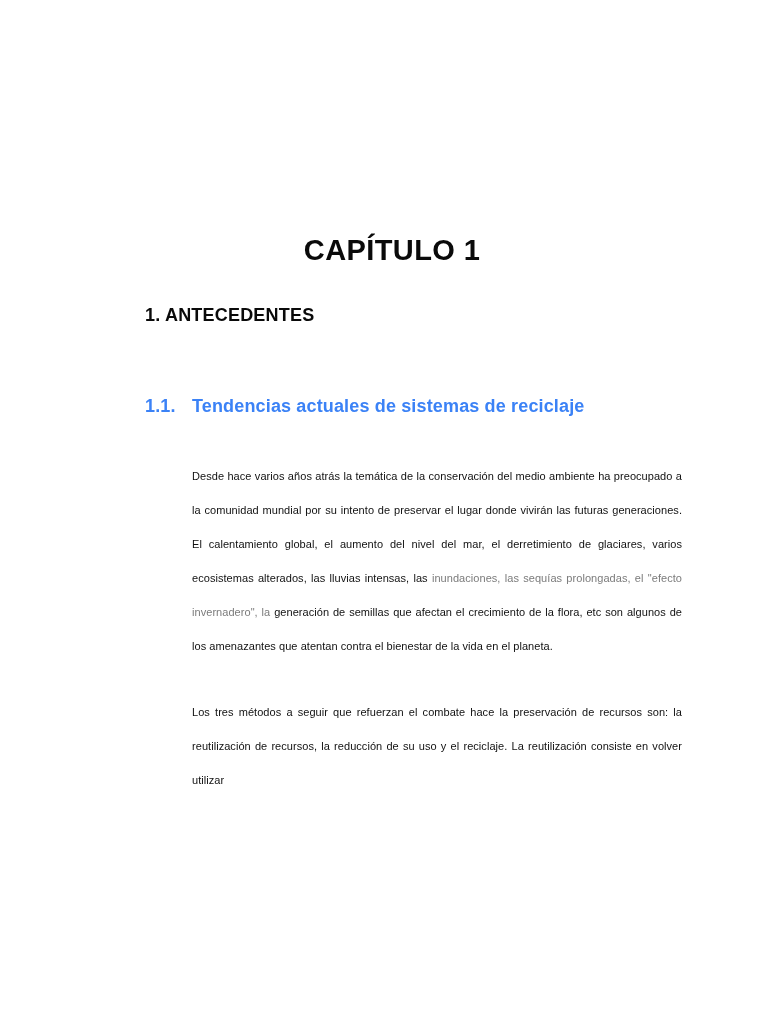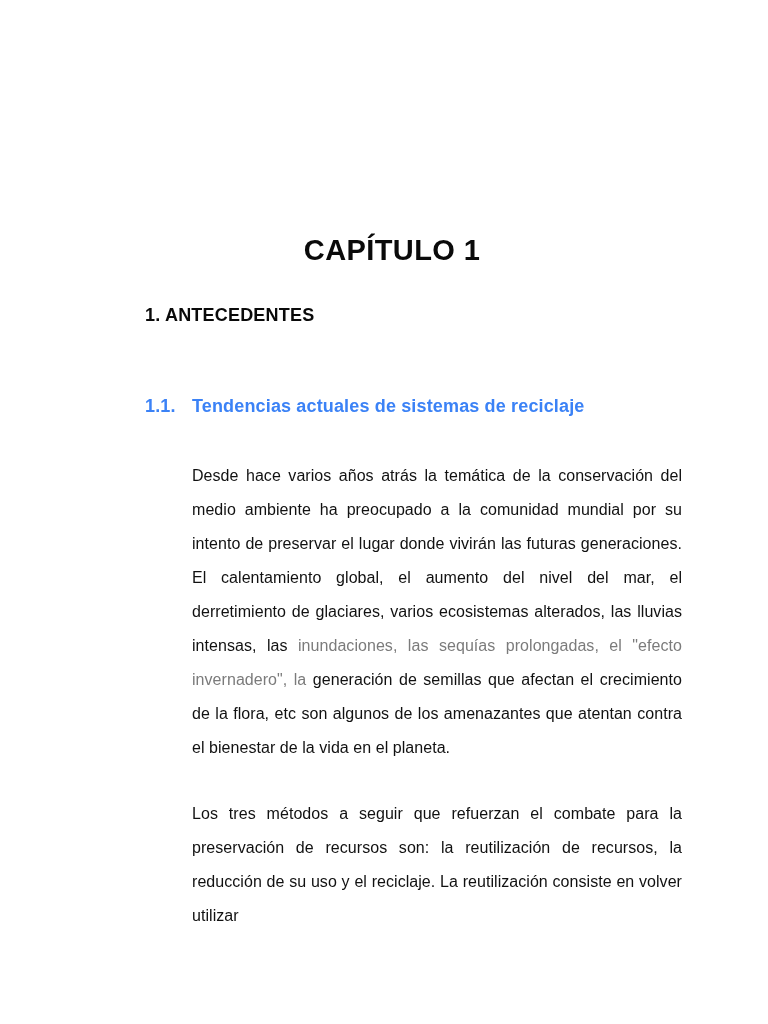--- a/index.html
+++ b/index.html
@@ -72,21 +72,21 @@
   }
 
   
   .body-block {
     position: absolute;
     top: 459px;
     left: 192px;
     width: 490px;
   }
   .body-paragraph {
-    font-size: 16px;
+    font-size: 11px;
     line-height: 34px;
     text-align: justify;
     text-justify: inter-word;
     color: #111111;
     margin: 0;
     letter-spacing: 0.05px;
   }
   .body-paragraph + .body-paragraph {
     margin-top: 32px;
   }
@@ -114,17 +114,17 @@
   <div class="section-heading">1. ANTECEDENTES</div>
 
   <div class="subsection-heading">
     <span class="subsection-number">1.1.</span><span>Tendencias actuales de sistemas de reciclaje</span>
   </div>
 
   <div class="body-block">
 
     <p class="body-paragraph"><span>Desde hace varios años atrás la temática de la conservación del medio ambiente ha preocupado a la comunidad mundial por su intento de preservar el lugar donde vivirán las futuras generaciones. El calentamiento global, el aumento del nivel del mar, el derretimiento de glaciares, varios ecosistemas alterados, las lluvias intensas, las </span><span class="faded">inundaciones, las sequías prolongadas, el "efecto invernadero", la </span><span>generación de semillas que afectan el crecimiento de la flora, etc son algunos de los amenazantes que atentan contra el bienestar de la vida en el planeta.</span></p>
 
-    <p class="body-paragraph clipped">Los tres métodos a seguir que refuerzan el combate para la preservación de recursos son: la reutilización de recursos, la reducción de su uso y el reciclaje. La reutilización consiste en volver utilizar</p>
+    <p class="body-paragraph clipped">Los tres métodos a seguir que refuerzan el combate hace la preservación de recursos son: la reutilización de recursos, la reducción de su uso y el reciclaje. La reutilización consiste en volver utilizar</p>
 
   </div>
 
 </div>
 
 </body></html>

